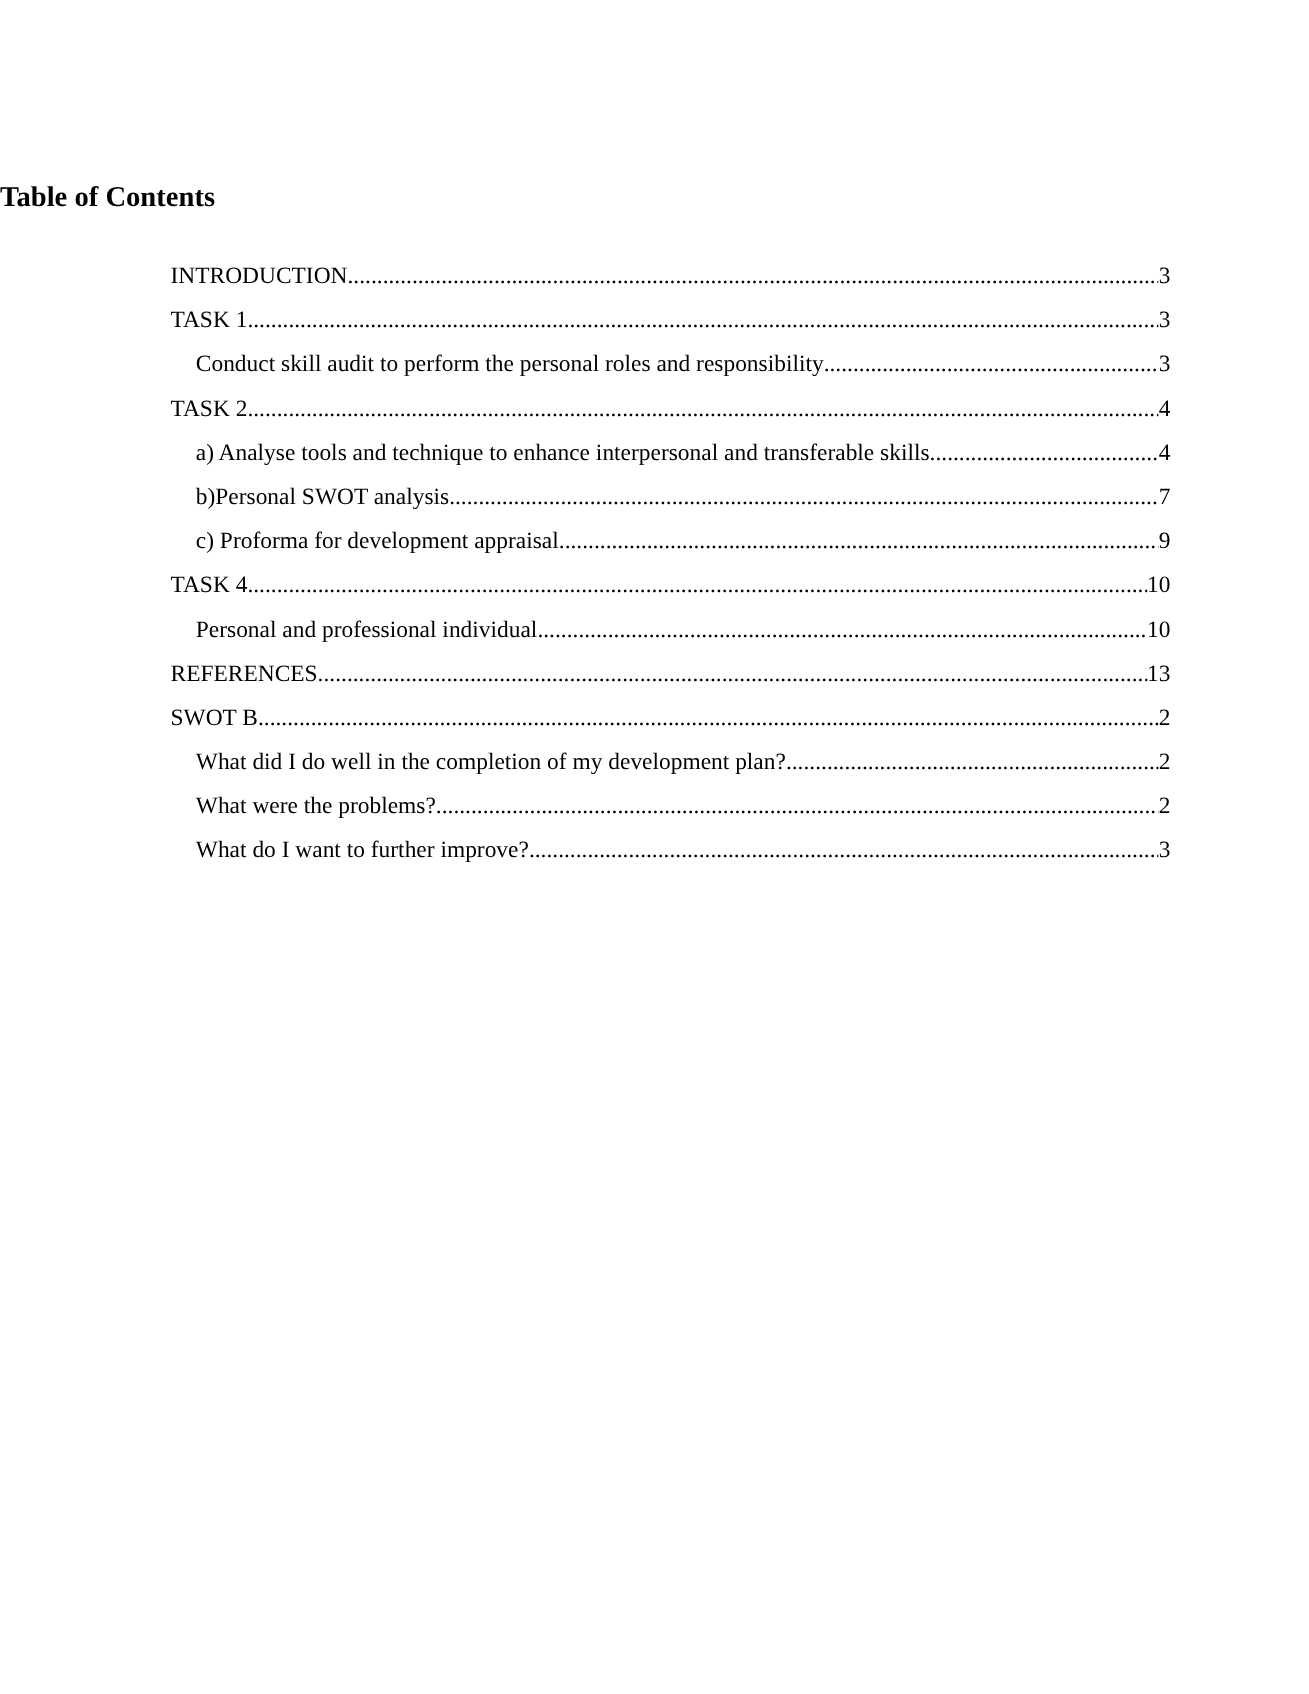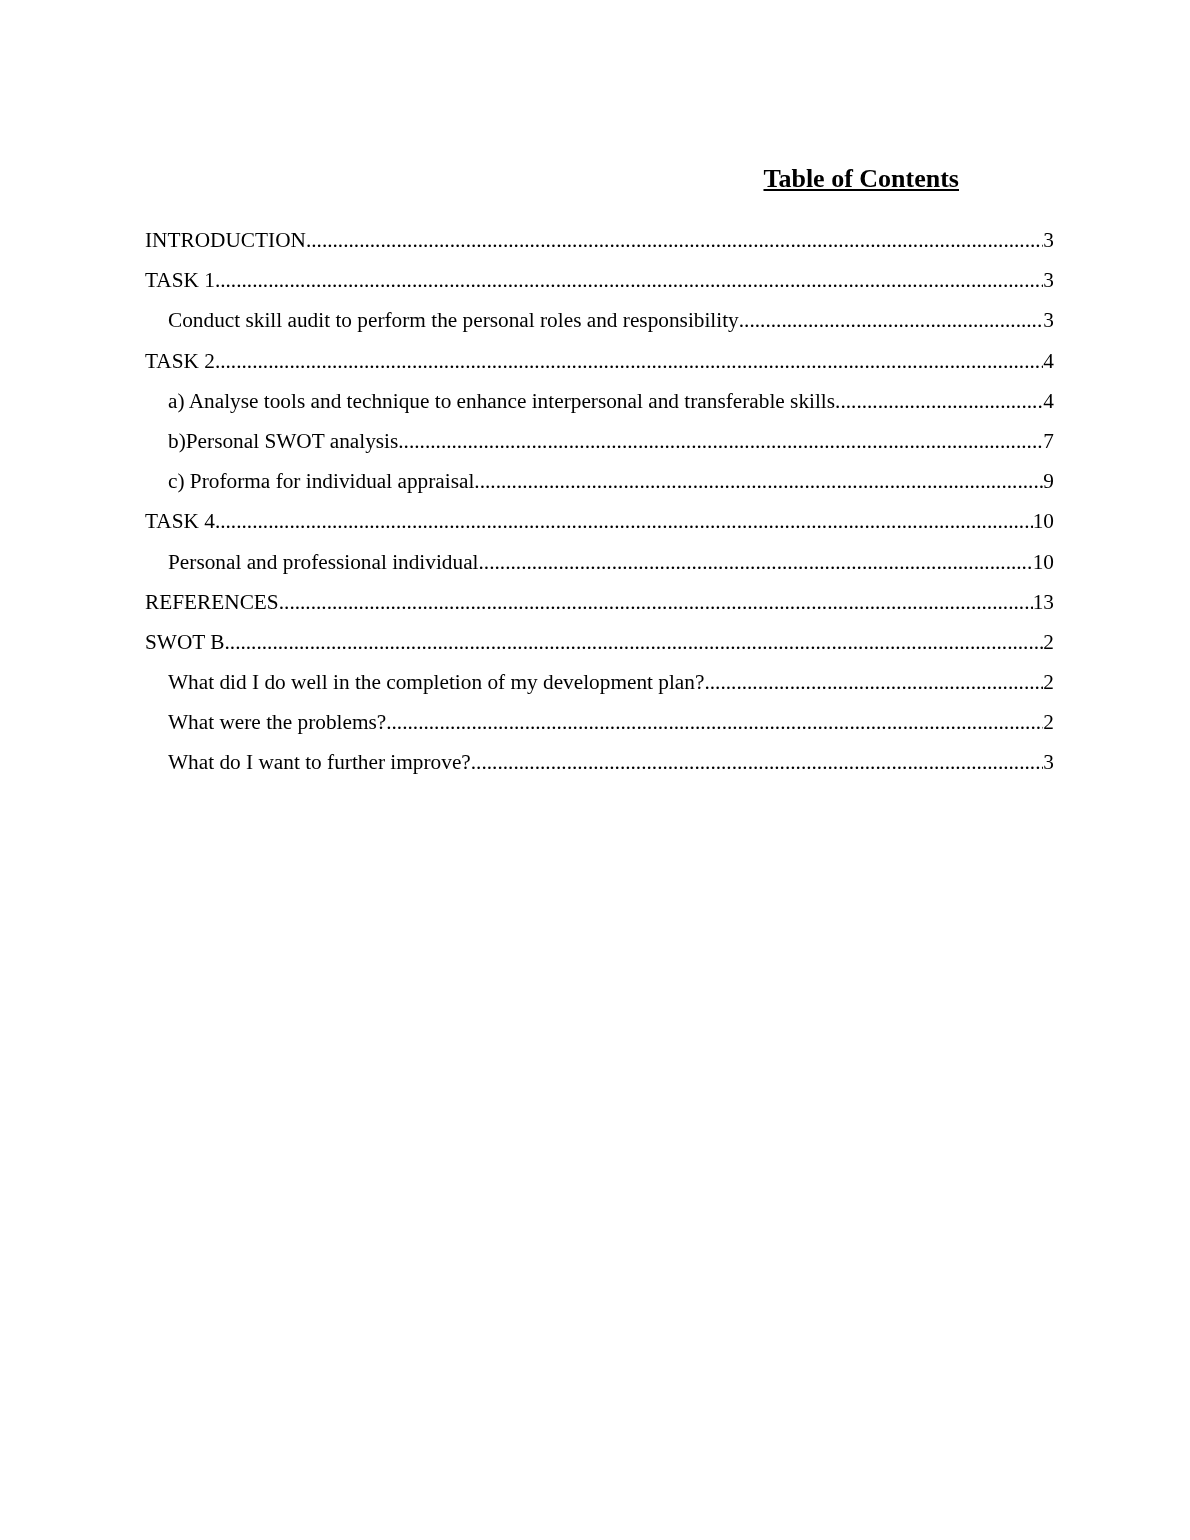--- a/index.html
+++ b/index.html
@@ -21,33 +21,32 @@
       top: 0;
       width: 1190px;
       height: 1540px;
       background: #ffffff;
     }
     .toc-title {
       position: absolute;
       left: 0;
       width: 959px;
       top: 162px;
-      text-align: right;
+      text-align: left;
       font-size: 26px;
       font-weight: bold;
       line-height: 34px;
       margin: 0;
-      text-decoration: underline;
     }
     .toc-list {
       position: absolute;
       left: 141px;
       top: 222px;
       width: 909px;
-      margin: 4px;
+      margin: 14px;
       padding: 0;
       list-style: none;
     }
     .toc-entry {
       display: flex;
       align-items: baseline;
       height: 40.2px;
       line-height: 28px;
       font-size: 21.3px;
       white-space: nowrap;
@@ -106,21 +105,21 @@
       <span class="toc-text">a) Analyse tools and technique to enhance interpersonal and transferable skills</span>
       <span class="toc-leader"></span>
       <span class="toc-page">4</span>
     </li>
     <li class="toc-entry level-2">
       <span class="toc-text">b)Personal SWOT analysis</span>
       <span class="toc-leader"></span>
       <span class="toc-page">7</span>
     </li>
     <li class="toc-entry level-2">
-      <span class="toc-text">c) Proforma for individual appraisal</span>
+      <span class="toc-text">c) Proforma for development appraisal</span>
       <span class="toc-leader"></span>
       <span class="toc-page">9</span>
     </li>
     <li class="toc-entry level-1">
       <span class="toc-text">TASK 4</span>
       <span class="toc-leader"></span>
       <span class="toc-page">10</span>
     </li>
     <li class="toc-entry level-2">
       <span class="toc-text">Personal and professional individual</span>

